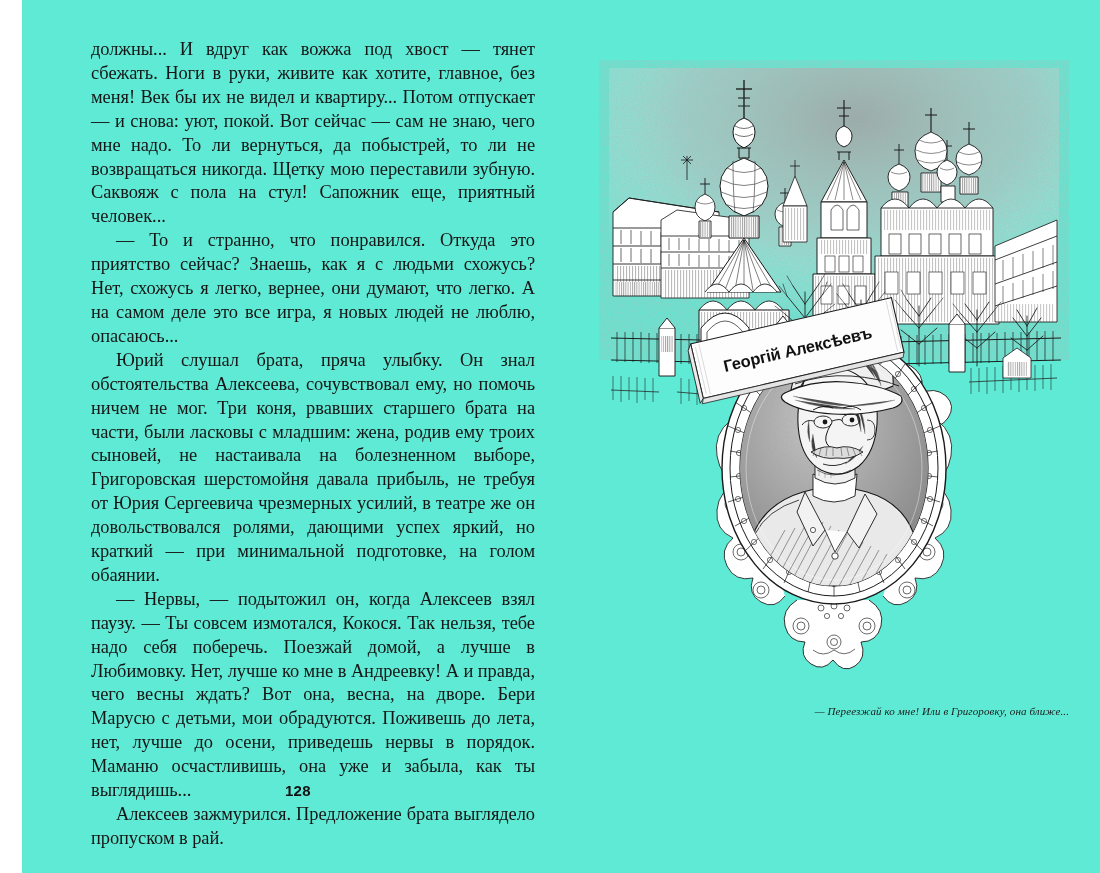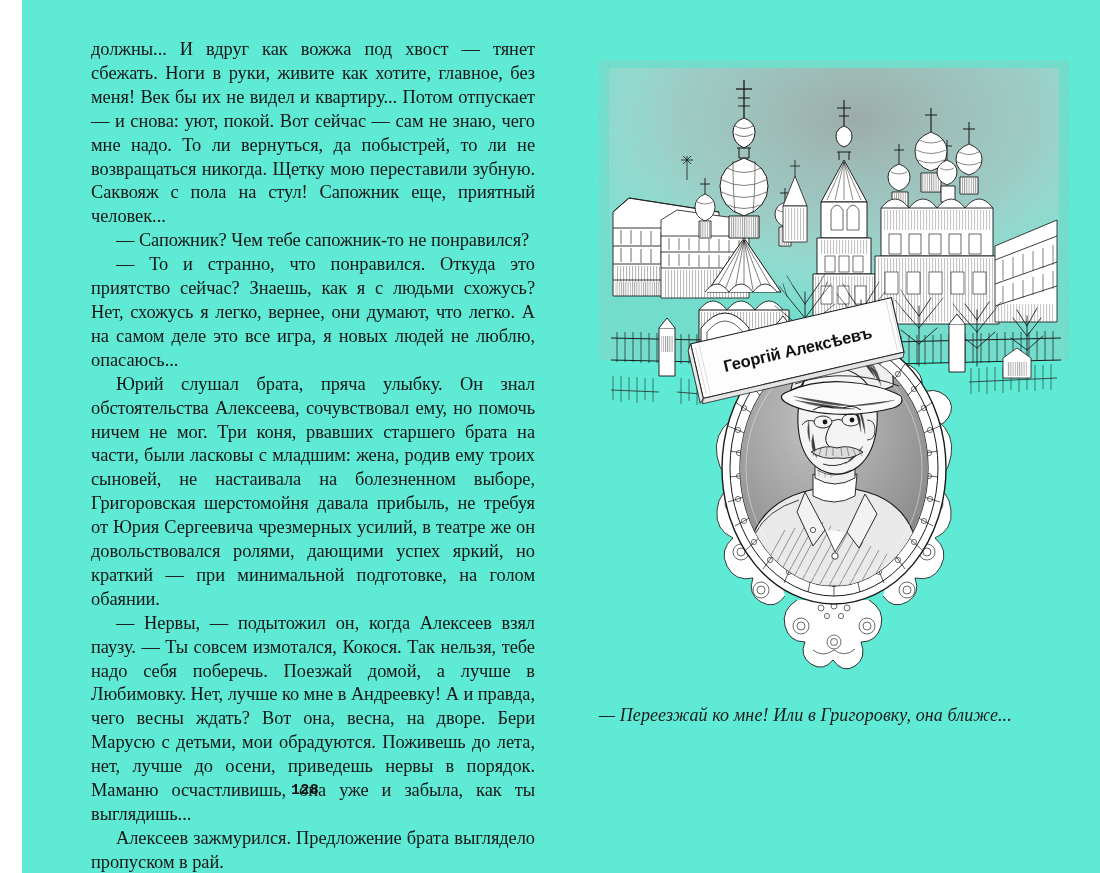--- a/index.html
+++ b/index.html
@@ -43,25 +43,25 @@
     word-spacing: 0px;
     hyphens: manual;
     color: #161616;
   }
 
   .body-par.indented { text-indent: 25px; }
   .body-par.flush { text-indent: 0; }
 
   .page-number {
     position: absolute;
-    left: 61px;
+    left: 54px;
     top: 782px;
     width: 444px;
     text-align: center;
-    font-family: Liberation Mono, monospace;
+    font-family: Liberation Sans, sans-serif;
     font-size: 15px;
     font-weight: bold;
     letter-spacing: 0.4px;
     color: #111111;
   }
 
   
   .illustration-area {
     position: absolute;
     left: 565px;
@@ -77,45 +77,44 @@
     margin-left: 12px;
   }
 
   .illo-svg { display: block; width: 470px; height: 640px; }
 
   .illo-caption {
     position: absolute;
     left: 0px;
     top: 645px;
     width: 470px;
-    text-align: left;
+    text-align: right;
     font-family: "Liberation Serif", "DejaVu Serif", serif;
     font-style: italic;
-    font-size: 18px;
+    font-size: 11px;
     letter-spacing: 0.1px;
     color: #1a1a1a;
   }
 
   
   .banner-label {
     font-family: "Liberation Sans", "DejaVu Sans", sans-serif;
     font-weight: bold;
     font-size: 16.5px;
     letter-spacing: -0.2px;
     fill: #111111;
   }
 </style>
 </head>
 <body>
 
 <div class="page">
 
   <div class="text-column">
     <p class="body-par flush">должны... И вдруг как вожжа под хвост — тянет сбежать. Ноги в руки, живите как хотите, главное, без меня! Век бы их не видел и квартиру... Потом отпускает — и снова: уют, покой. Вот сейчас — сам не знаю, чего мне надо. То ли вернуться, да побыстрей, то ли не возвращаться никогда. Щетку мою переставили зубную. Саквояж с пола на стул! Сапожник еще, приятный человек...</p>
-    <p class="body-par indented">— Сапожник? Чем тебе сапожник-то не понравился?</p>
     <p class="body-par indented">— То и странно, что понравился. Откуда это приятство сейчас? Знаешь, как я с людьми схожусь? Нет, схожусь я легко, вернее, они думают, что легко. А на самом деле это все игра, я новых людей не люблю, опасаюсь...</p>
     <p class="body-par indented">Юрий слушал брата, пряча улыбку. Он знал обстоятельства Алексеева, сочувствовал ему, но помочь ничем не мог. Три коня, рвавших старшего брата на части, были ласковы с младшим: жена, родив ему троих сыновей, не настаивала на болезненном выборе, Григоровская шерстомойня давала прибыль, не требуя от Юрия Сергеевича чрезмерных усилий, в театре же он довольствовался ролями, дающими успех яркий, но краткий — при минимальной подготовке, на голом обаянии.</p>
     <p class="body-par indented">— Нервы, — подытожил он, когда Алексеев взял паузу. — Ты совсем измотался, Кокося. Так нельзя, тебе надо себя поберечь. Поезжай домой, а лучше в Любимовку. Нет, лучше ко мне в Андреевку! А и правда, чего весны ждать? Вот она, весна, на дворе. Бери Марусю с детьми, мои обрадуются. Поживешь до лета, нет, лучше до осени, приведешь нервы в порядок. Маманю осчастливишь, она уже и забыла, как ты выглядишь...</p>
     <p class="body-par indented">Алексеев зажмурился. Предложение брата выглядело пропуском в рай.</p>
 
   </div>
 
   <div class="page-number">128</div>
 
   <div class="illustration-area">

